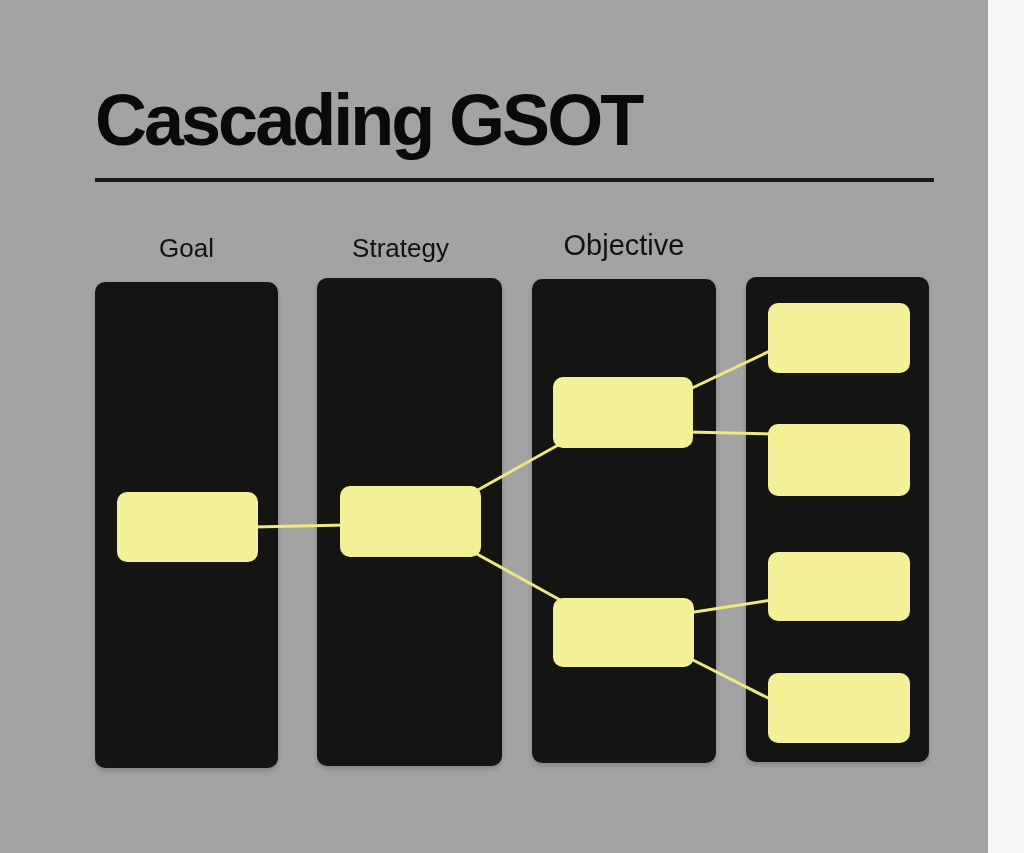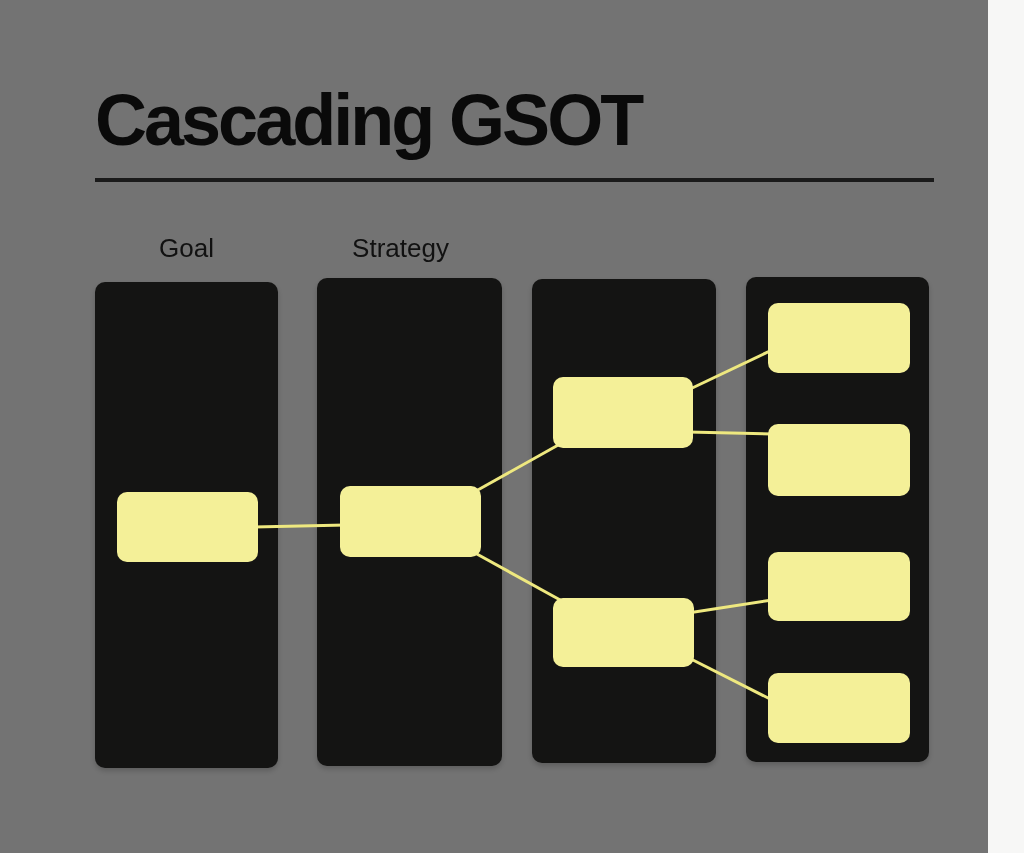--- a/index.html
+++ b/index.html
@@ -2,21 +2,21 @@
 <html><head>
 <meta charset="utf-8">
 <style>
   html, body { margin: 0; padding: 0; }
   body {
     width: 1024px; height: 853px;
     background: #f7f7f6;
     font-family: "Liberation Sans", "DejaVu Sans", sans-serif;
     overflow: hidden;
   }
-  .canvas { position: relative; width: 988px; height: 853px; background: #737373; }
+  .canvas { position: relative; width: 988px; height: 853px; background: #a3a3a3; }
 
   .title {
     position: absolute; left: 95px; top: 84px;
     font-size: 72px; font-weight: bold; letter-spacing: -3px;
     color: #0a0a0a; margin: 0; line-height: 1; white-space: nowrap;
   }
   .rule {
     position: absolute; left: 95px; top: 178px;
     width: 839px; height: 4px; background: #1a1a1a;
   }
@@ -58,20 +58,21 @@
 </head>
 <body>
 
 <div class="canvas">
 
   <h1 class="title">Cascading GSOT</h1>
   <div class="rule"></div>
 
   <div class="col-label sm lbl-goal">Goal</div>
   <div class="col-label sm lbl-strategy">Strategy</div>
+  <div class="col-label lg lbl-objective">Objective</div>
 
   <div class="column col-goal"></div>
   <div class="column col-strategy"></div>
   <div class="column col-objective"></div>
   <div class="column col-tactic"></div>
 
   <svg class="edges" width="1024" height="853" viewBox="0 0 1024 853">
     <line x1="252" y1="527" x2="346" y2="525" stroke="#eee87f" stroke-width="3"></line>
     <line x1="476" y1="491" x2="560" y2="444" stroke="#eee87f" stroke-width="3"></line>
     <line x1="475" y1="553" x2="562" y2="601" stroke="#eee87f" stroke-width="3"></line>

